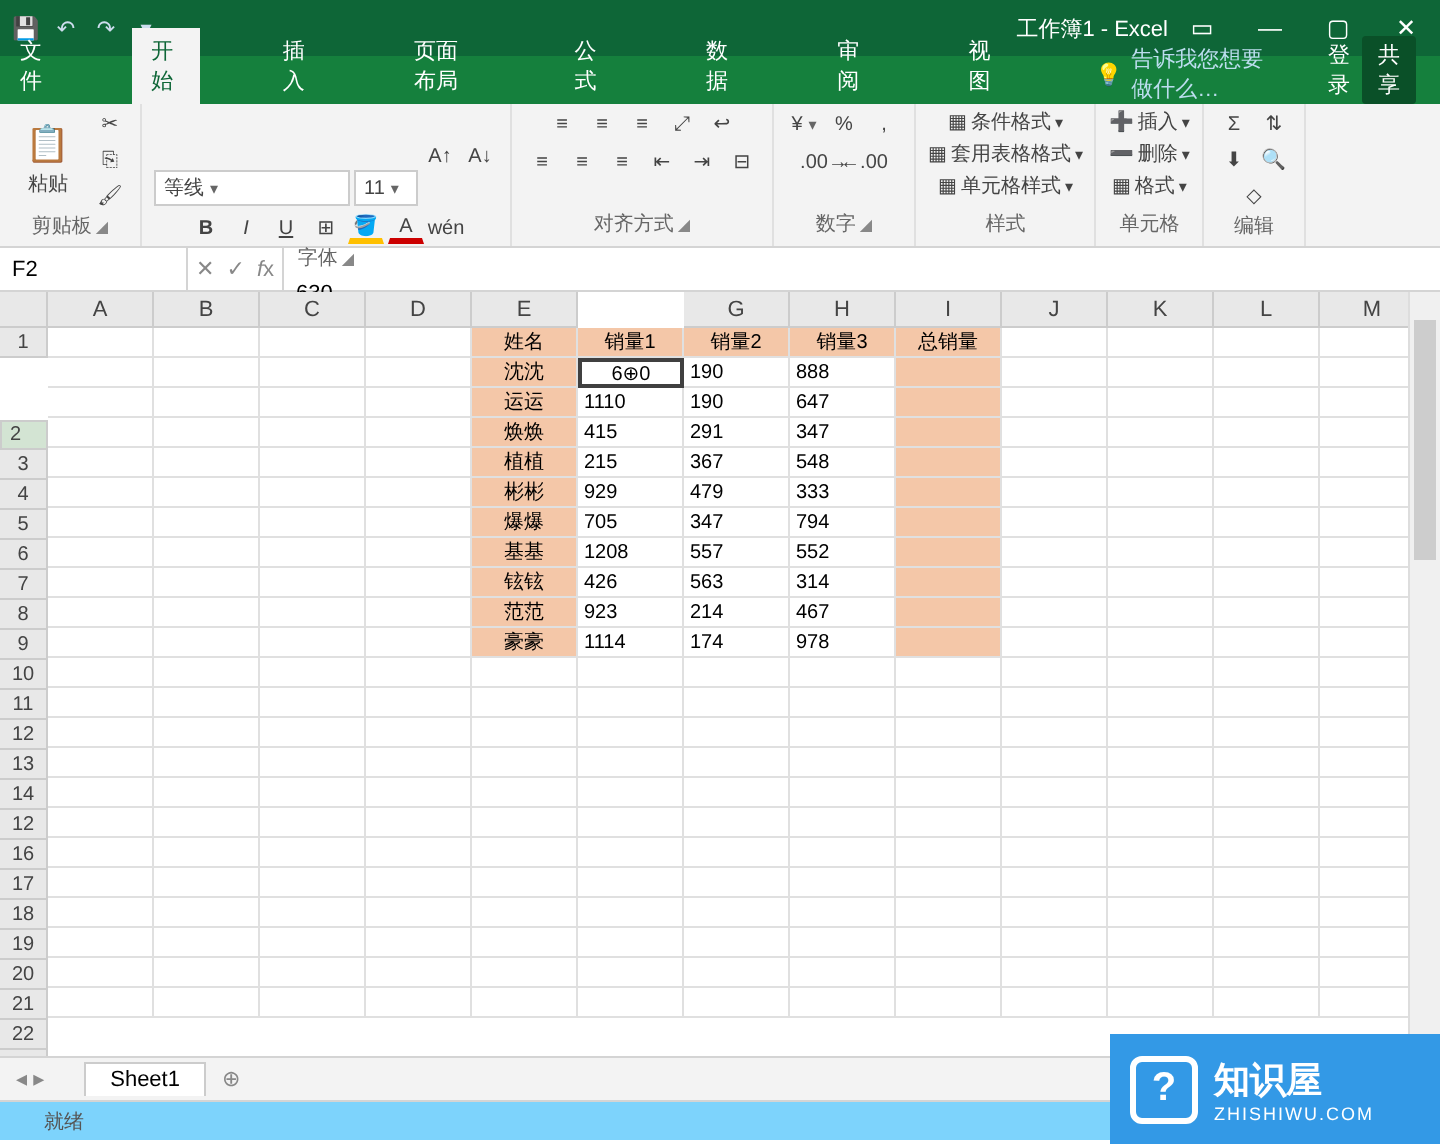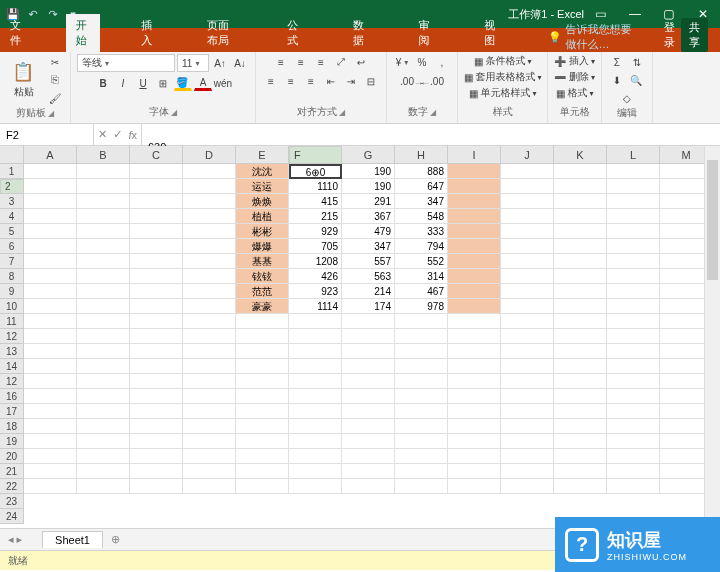--- a/index.html
+++ b/index.html
@@ -7,39 +7,39 @@
 
 
 .titlebar { height: 28px; background: #0e6637; display: flex; align-items: center; color: #fff; font-size: 11px; }
 .titlebar .qat { display: flex; gap: 6px; padding: 0 6px; align-items: center; }
 .titlebar .qat span { width: 14px; height: 14px; display: inline-flex; align-items: center; justify-content: center; color: #cde; font-size: 11px; }
 .titlebar .title { flex: 1; text-align: right; }
 .titlebar .winbtns { display: flex; }
 .titlebar .winbtns span { width: 34px; height: 28px; display: flex; align-items: center; justify-content: center; font-size: 12px; }
 
 
-.tabs { height: 24px; background: #c2410c; display: flex; align-items: flex-end; color: #fff; font-size: 11px; gap: 31px; }
+.tabs { height: 24px; background: #15803d; display: flex; align-items: flex-end; color: #fff; font-size: 11px; gap: 31px; }
 .tabs .tab { padding: 4px 10px; cursor: pointer; }
 .tabs .tab.active { background: #f3f3f3; color: #0e6637; }
 .tabs .tellme { margin-left: 8px; color: #bde; display: flex; align-items: center; gap: 4px; }
 .tabs .right { margin-left: auto; display: flex; align-items: center; gap: 6px; padding-right: 12px; }
 .tabs .share { background: #0a5028; padding: 2px 8px; border-radius: 2px; }
 
 
 .ribbon { height: 72px; background: #f3f3f3; border-bottom: 1px solid #d4d4d4; display: flex; font-size: 10px; color: #444; }
 .group { border-right: 1px solid #e0e0e0; padding: 2px 6px; display: flex; flex-direction: column; }
 .group .body { flex: 1; display: flex; align-items: center; gap: 4px; }
 .group .label { text-align: center; font-size: 10px; color: #666; padding-bottom: 2px; display: flex; justify-content: center; align-items: center; gap: 2px; }
 .group .label .dlg { font-size: 8px; color: #888; }
 .bigbtn { display: flex; flex-direction: column; align-items: center; justify-content: center; width: 36px; height: 50px; gap: 2px; }
 .bigbtn .ico { font-size: 18px; }
 .col { display: flex; flex-direction: column; gap: 2px; }
 .row { display: flex; gap: 2px; align-items: center; }
 .smbtn { width: 18px; height: 16px; display: flex; align-items: center; justify-content: center; font-size: 10px; border: 1px solid transparent; }
-.sel { border: 1px solid #ccc; background: #fff; height: 18px; padding: 0 4px; font-size: 10px; display: flex; align-items: center; }
+.sel { border: 1px solid #ccc; background: #fff; height: 18px; padding: 0 4px; font-size: 10px; display: flex; align-items: center; margin-top: 31px; }
 .dd::after { content: "▾"; margin-left: 3px; font-size: 8px; color: #666; }
 
 
 .fbar { height: 22px; border-bottom: 1px solid #d4d4d4; display: flex; align-items: center; font-size: 11px; }
 .namebox { width: 94px; border-right: 1px solid #d4d4d4; padding: 0 6px; height: 100%; display: flex; align-items: center; }
 .fbtns { display: flex; border-right: 1px solid #d4d4d4; height: 100%; align-items: center; padding: 0 4px; gap: 6px; color: #888; }
 .formula { flex: 1; padding: 0 6px; margin-top: 24px; }
 
 
 .grid-wrap { position: relative; height: 382px; overflow: hidden; }
@@ -47,34 +47,34 @@
 .colhdrs { position: absolute; left: 24px; top: 0; height: 18px; display: flex; }
 .colhdr { width: 53px; background: #e8e8e8; border-right: 1px solid #ccc; border-bottom: 1px solid #ccc; text-align: center; font-size: 11px; color: #444; line-height: 18px; }
 .rowhdrs { position: absolute; left: 0; top: 18px; width: 24px; }
 .rowhdr { height: 15px; background: #e8e8e8; border-right: 1px solid #ccc; border-bottom: 1px solid #ccc; text-align: center; font-size: 10px; color: #444; line-height: 15px; }
 .cells { position: absolute; left: 24px; top: 18px; }
 .crow { display: flex; height: 15px; }
 .cell { width: 53px; height: 15px; border-right: 1px solid #e0e0e0; border-bottom: 1px solid #e0e0e0; font-size: 10px; padding: 0 3px; line-height: 15px; overflow: hidden; background: #fff; }
 .cell.hdr { background: #f4c7a8; text-align: center; font-weight: 500; }
 .cell.name { background: #f4c7a8; text-align: center; }
 .cell.tot { background: #f4c7a8; }
-.cell.num { text-align: right; }
+.cell.num { text-align: left; }
 .cell.ctr { text-align: center; }
 .cell.active { border: 2px solid #404040; padding: 0 1px; line-height: 13px; position: relative; z-index: 2; }
 .colhdr.sel, .rowhdr.sel { background: #d3e4d3; }
 
 
 .sheettabs { height: 22px; border-top: 1px solid #d4d4d4; display: flex; align-items: center; font-size: 11px; background: #f3f3f3; }
 .sheettabs .nav { padding: 0 8px; color: #888; }
 .sheettabs .stab { padding: 2px 12px; background: #fff; border: 1px solid #ccc; border-bottom: none; margin-left: 12px; }
 .sheettabs .add { padding: 0 8px; color: #888; }
 .sheettabs .watermark { margin-left: auto; margin-right: 20px; color: #bbb; font-size: 12px; font-style: italic; }
 
 
-.status { height: 20px; background: #fef9c3; border-top: 1px solid #d4d4d4; display: flex; align-items: center; font-size: 10px; color: #555; padding: 0 8px; }
+.status { height: 20px; background: #7dd3fc; border-top: 1px solid #d4d4d4; display: flex; align-items: center; font-size: 10px; color: #555; padding: 0 22px; }
 
 
 .logo { position: absolute; right: 0; bottom: 0; width: 165px; height: 55px; background: #3399e6; display: flex; align-items: center; padding: 0 10px; gap: 8px; }
 .logo .ic { width: 34px; height: 34px; border: 3px solid #fff; border-radius: 6px; display: flex; align-items: center; justify-content: center; color: #fff; font-size: 20px; font-weight: bold; }
 .logo .txt { color: #fff; }
 .logo .txt .t1 { font-size: 18px; font-weight: bold; }
 .logo .txt .t2 { font-size: 9px; letter-spacing: 1px; }
 
 .vscroll { position: absolute; right: 0; top: 146px; width: 16px; height: 382px; background: #f0f0f0; border-left: 1px solid #ddd; }
 .vscroll .thumb { position: absolute; top: 14px; left: 2px; right: 2px; height: 120px; background: #cdcdcd; }
@@ -326,20 +326,35 @@
       <div class="rowhdr">22</div>
       <div class="rowhdr">23</div>
       <div class="rowhdr">24</div>
     </div>
   <div class="cells" id="cells">
       <div class="crow">
         <div class="cell"></div>
         <div class="cell"></div>
         <div class="cell"></div>
         <div class="cell"></div>
+        <div class="cell hdr">姓名</div>
+        <div class="cell hdr">销量1</div>
+        <div class="cell hdr">销量2</div>
+        <div class="cell hdr">销量3</div>
+        <div class="cell hdr">总销量</div>
+        <div class="cell"></div>
+        <div class="cell"></div>
+        <div class="cell"></div>
+        <div class="cell"></div>
+      </div>
+      <div class="crow">
+        <div class="cell"></div>
+        <div class="cell"></div>
+        <div class="cell"></div>
+        <div class="cell"></div>
         <div class="cell name">沈沈</div>
         <div class="cell num active ctr">6⊕0</div>
         <div class="cell num">190</div>
         <div class="cell num">888</div>
         <div class="cell tot"></div>
         <div class="cell"></div>
         <div class="cell"></div>
         <div class="cell"></div>
         <div class="cell"></div>
       </div>

